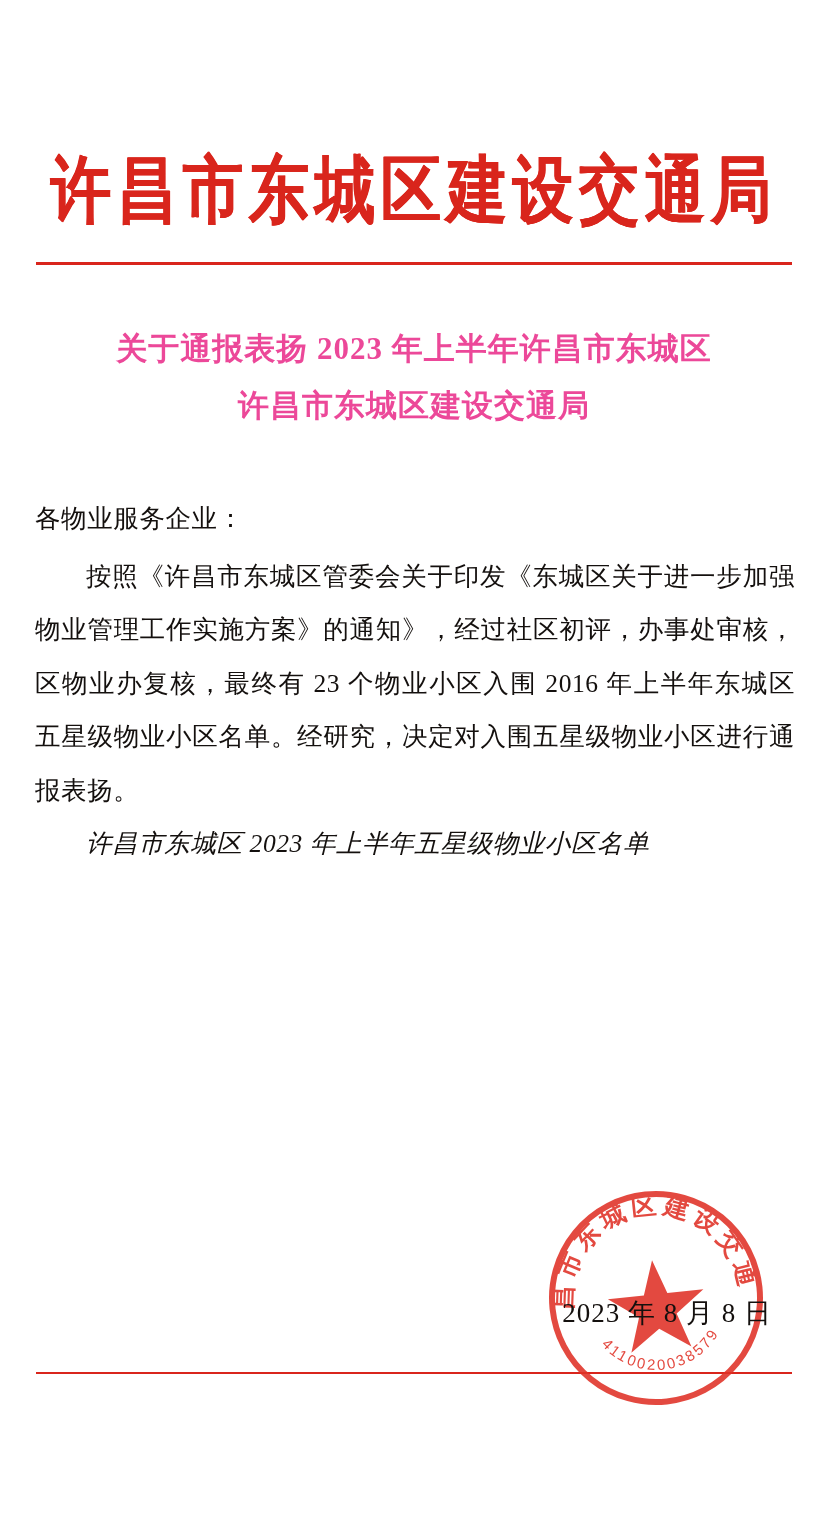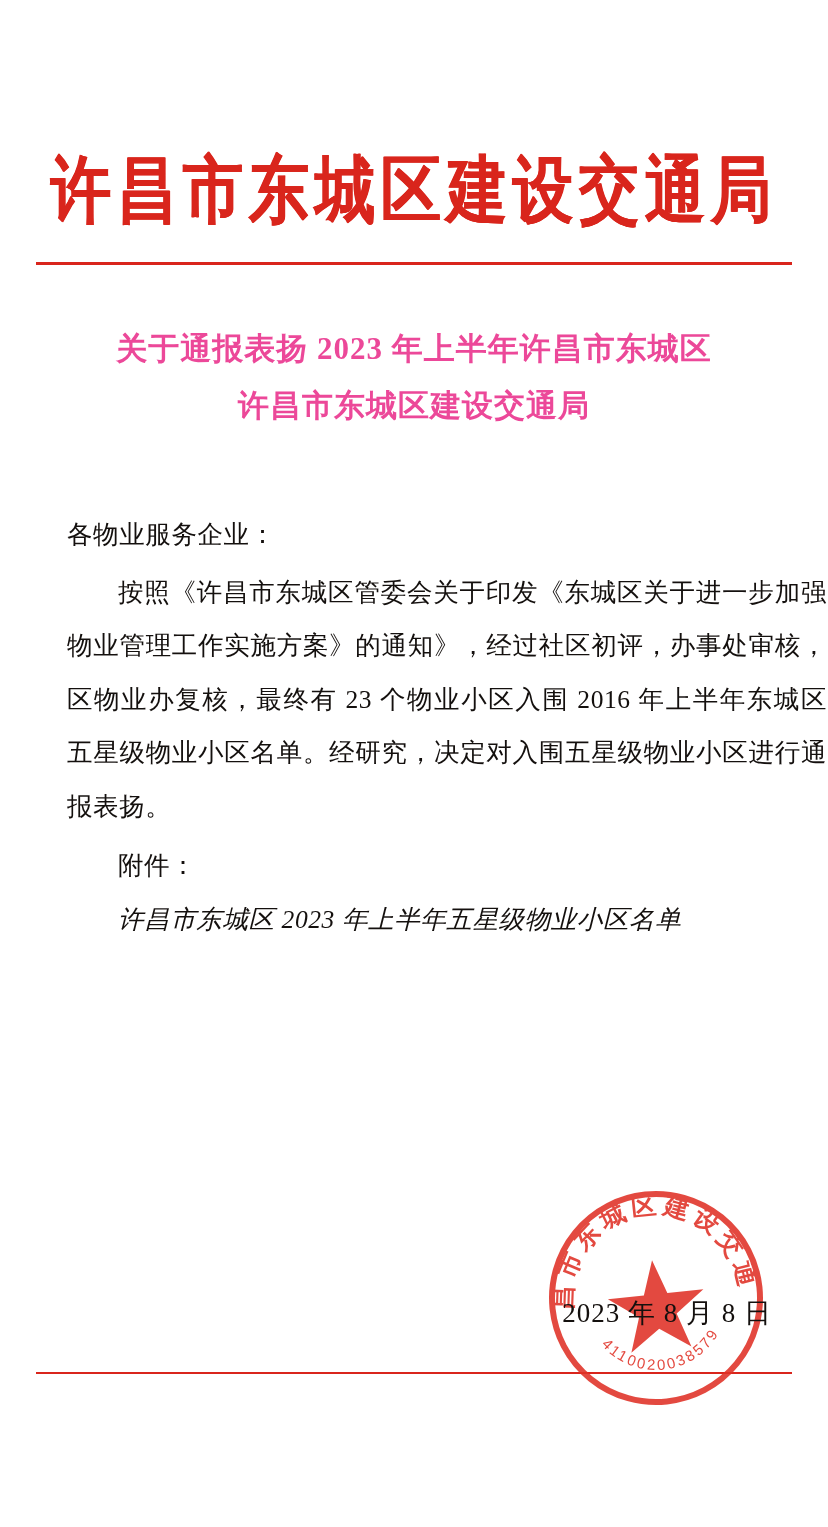--- a/index.html
+++ b/index.html
@@ -62,28 +62,27 @@
     font-size: 31px;
     font-weight: bold;
     line-height: 1.85;
     letter-spacing: 1px;
     color: #ec4899;
   }
 
   
   .body-block {
     position: absolute;
-    top: 508px;
+    top: 492px;
     left: 35px;
     width: 760px;
     font-size: 25.5px;
     line-height: 2.1;
     letter-spacing: 0.6px;
     color: #14100e;
-    margin-left: 32px;
   }
   .salutation {
     margin: 0 0 4px 0;
     text-align: left;
   }
   .para {
     margin: 0;
     text-indent: 2em;
     text-align: justify;
     text-justify: inter-ideograph;
@@ -155,21 +154,20 @@
   </div>
 
   <div class="doc-title">
     <div>关于通报表扬 2023 年上半年许昌市东城区</div>
     <div>许昌市东城区建设交通局</div>
   </div>
 
   <div class="body-block">
     <p class="salutation">各物业服务企业：</p>
     <p class="para">按照《许昌市东城区管委会关于印发《东城区关于进一步加强物业管理工作实施方案》的通知》，经过社区初评，办事处审核，区物业办复核，最终有 23 个物业小区入围 2016 年上半年东城区五星级物业小区名单。经研究，决定对入围五星级物业小区进行通报表扬。</p>
-    <p class="attach-label">附件：</p>
     <p class="attach-item">许昌市东城区 2023 年上半年五星级物业小区名单</p>
   </div>
 
   <svg class="seal" viewBox="0 0 232 232">
     <defs>
       <path id="sealTopArc" d="M 32,116 A 84,84 0 0 1 200,116"></path>
       <path id="sealBotArc" d="M 44,116 A 72,72 0 0 0 188,116"></path>
     </defs>
     <g transform="rotate(-6 116 116)">
       <circle cx="116" cy="116" r="104" fill="none" stroke="#e03126" stroke-width="6"></circle>

